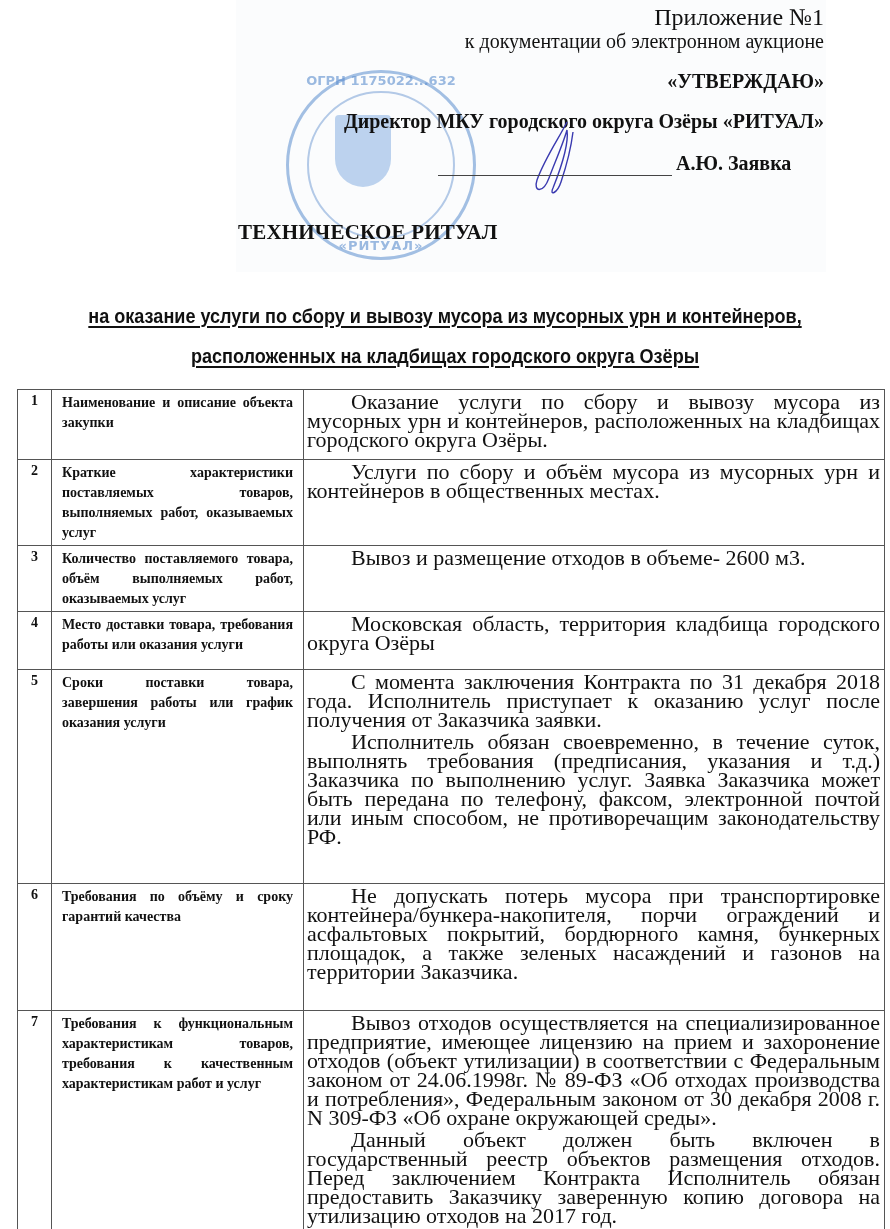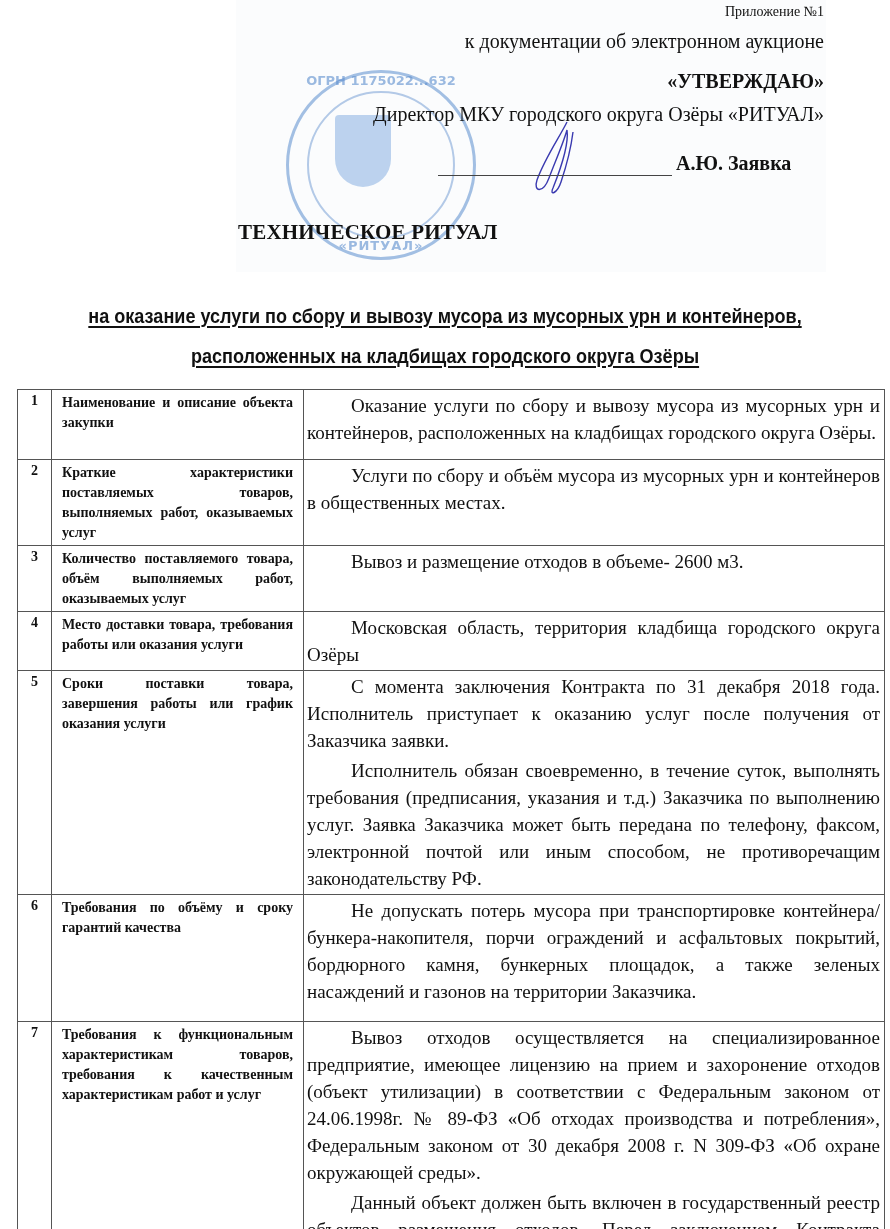--- a/index.html
+++ b/index.html
@@ -7,24 +7,24 @@
     width: 890px; height: 1229px; position: relative; overflow: hidden;
     font-family: "Liberation Serif", "DejaVu Serif", serif; color: #111;
   }
   .header-scan {
     position: absolute; left: 236px; top: 0; width: 590px; height: 272px;
     background: #fbfcfd;
   }
   .hdr-line {
     position: absolute; right: 66px; white-space: nowrap;
   }
-  .appendix { top: 4px; font-size: 14px; text-align: right; }
+  .appendix { top: 4px; font-size: 24px; text-align: right; }
   .appendix-sub { top: 30px; font-size: 20px; text-align: right; }
   .approve { top: 70px; font-size: 20px; font-weight: bold; }
-  .director { top: 103px; font-size: 20px; font-weight: normal; }
+  .director { top: 110px; font-size: 20px; font-weight: bold; }
   .signline {
     position: absolute; left: 438px; top: 175px; width: 234px; height: 0;
     border-top: 1.5px solid #444;
   }
   .signer { position: absolute; left: 676px; top: 152px; font-size: 20px; font-weight: bold; }
   .doc-title {
     position: absolute; left: 238px; top: 220px; font-size: 21px; font-weight: bold; letter-spacing: 0.2px;
   }
   .stamp {
     position: absolute; left: 286px; top: 70px; width: 190px; height: 190px;
@@ -68,21 +68,21 @@
   }
   td.num {
     width: 33px; text-align: center; font-weight: bold; font-size: 14px; padding-top: 3px !important;
   }
   td.label {
     width: 239px; font-weight: bold; font-size: 14px; line-height: 20px;
     text-align: justify; padding: 3px 10px 2px 10px !important;
   }
   td.label .txt { display: block; text-align: justify; text-align-last: left; }
   td.content {
-    font-size: 19px; line-height: 27px; text-align: justify;
+    font-size: 22px; line-height: 19px; text-align: justify;
     padding: 2px 4px 2px 3px !important;
   }
   td.content p { margin: 0; text-indent: 44px; }
   td.content p + p { margin-top: 3px; }
 </style>
 </head>
 <body>
 
 <div class="header-scan"></div>
 

